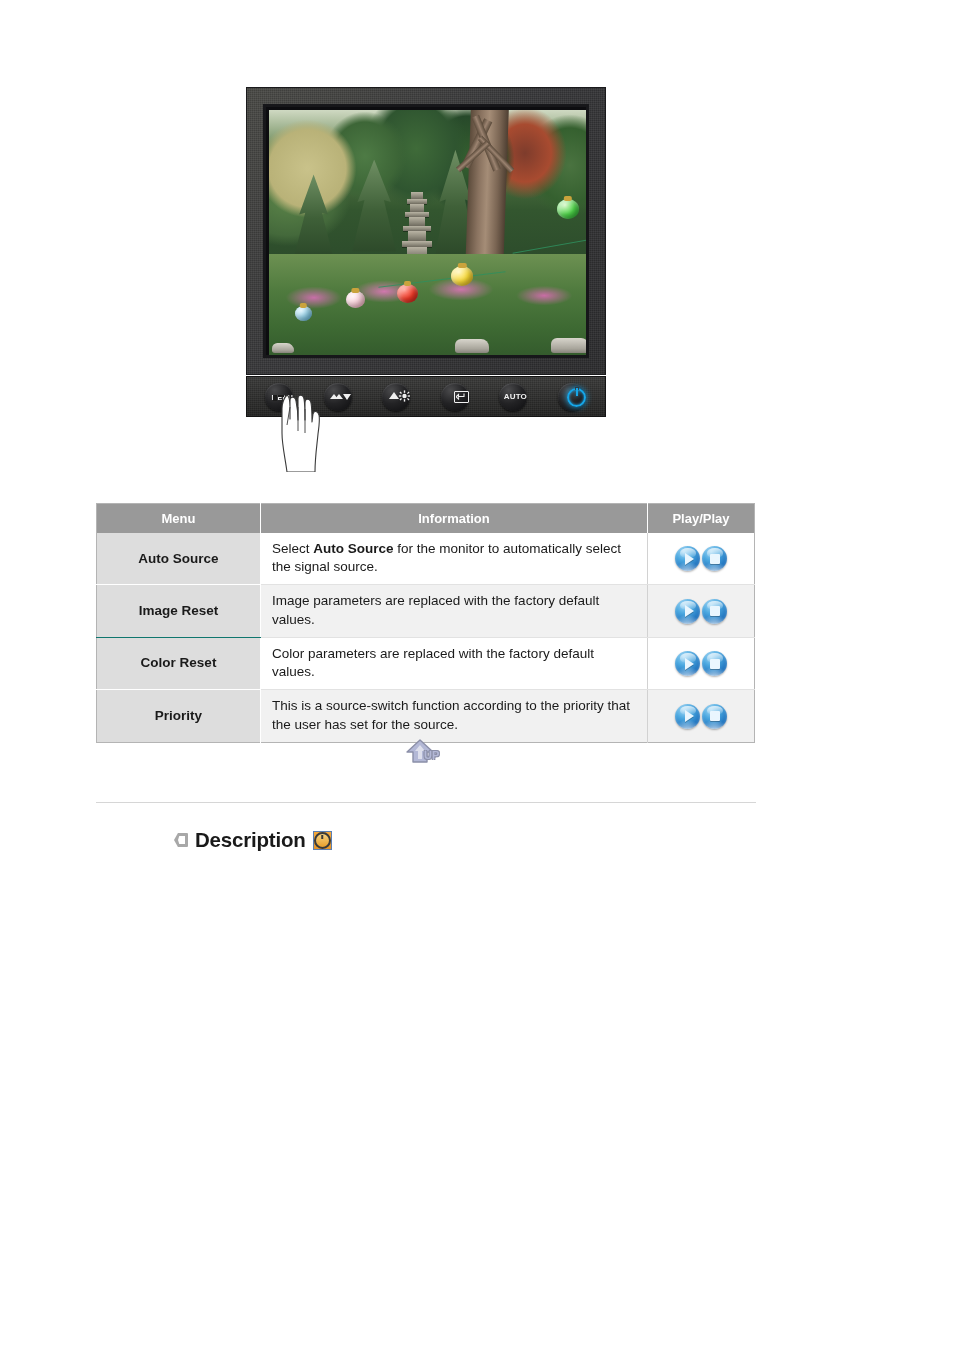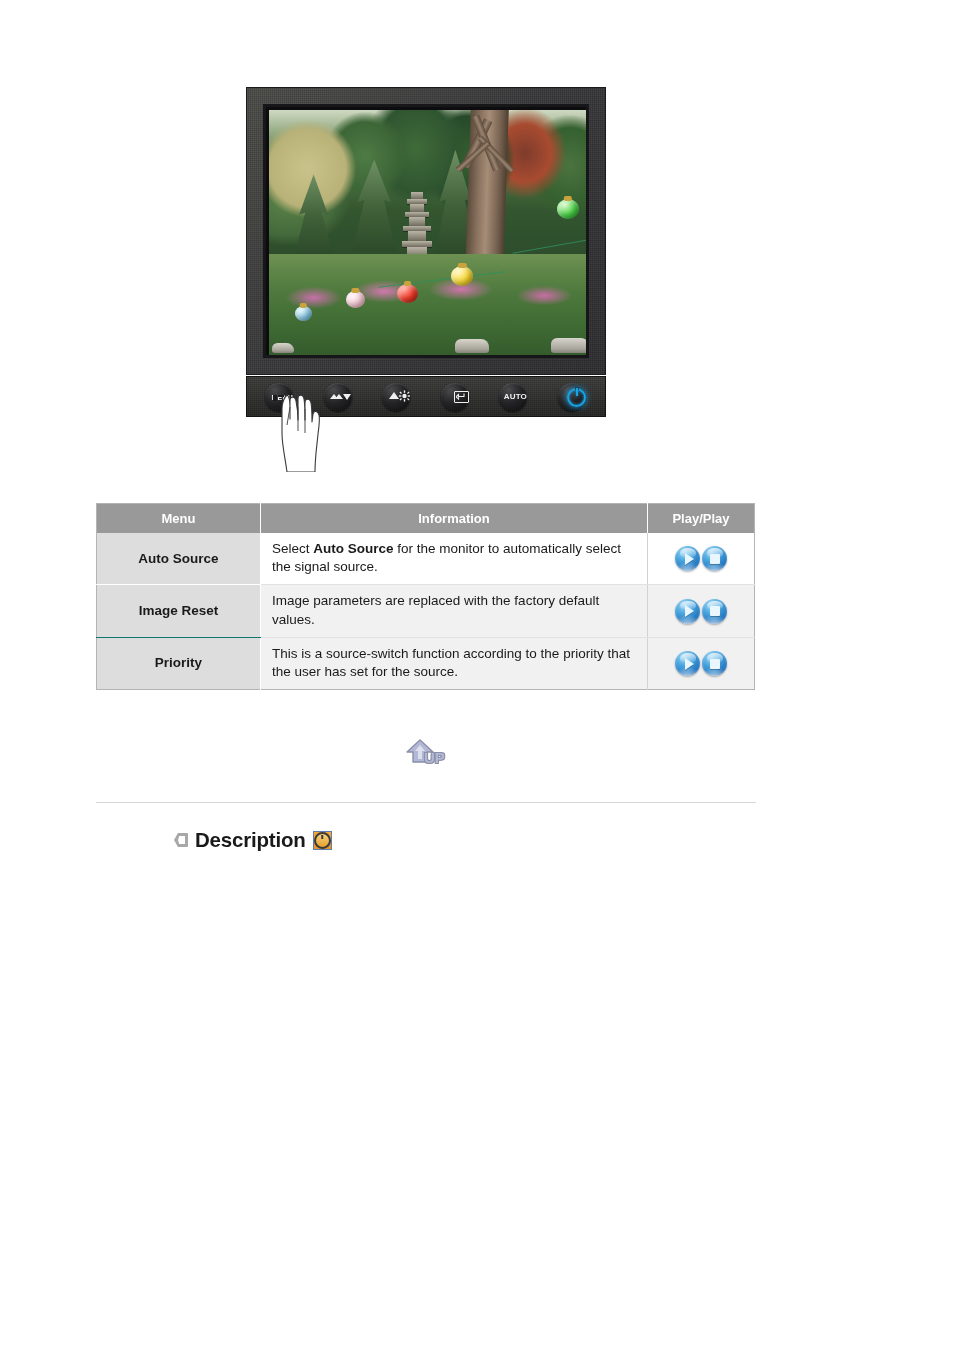--- a/index.html
+++ b/index.html
@@ -293,21 +293,21 @@
     position: absolute;
     left: 406px;
     top: 739px;
     width: 46px;
     height: 32px;
   }
   .up-label {
     position:absolute;
     left: 18px; top: 10px;
     font-family: "Liberation Sans", sans-serif;
-    font-size: 15px;
+    font-size: 11px;
     font-weight: bold;
     color: #b3b8d6;
     letter-spacing: 0px;
     text-shadow:
       -1px -1px 0 #8b8fa8, 1px -1px 0 #8b8fa8,
       -1px  1px 0 #8b8fa8, 1px  1px 0 #8b8fa8;
   }
 
   
   #section-divider {
@@ -528,20 +528,31 @@
       <td class="menu-cell">Image Reset</td>
       <td class="desc-cell"><span>Image parameters are replaced with the factory default values.</span><span class="bold-inline"></span><span></span></td>
       <td class="play-cell">
         <span class="orb"><span class="sym">
               <span class="tri"></span>
             </span></span><span class="orb"><span class="sym">
               <span class="sq"></span>
             </span></span>
       </td>
     </tr>
+    <tr class="rowA">
+      <td class="menu-cell">Color Reset</td>
+      <td class="desc-cell"><span>Color parameters are replaced with the factory default values.</span><span class="bold-inline"></span><span></span></td>
+      <td class="play-cell">
+        <span class="orb"><span class="sym">
+              <span class="tri"></span>
+            </span></span><span class="orb"><span class="sym">
+              <span class="sq"></span>
+            </span></span>
+      </td>
+    </tr>
     <tr class="rowB alt last">
       <td class="menu-cell">Priority</td>
       <td class="desc-cell"><span>This is a source-switch function according to the priority that the user has set for the source.</span><span class="bold-inline"></span><span></span></td>
       <td class="play-cell">
         <span class="orb"><span class="sym">
               <span class="tri"></span>
             </span></span><span class="orb"><span class="sym">
               <span class="sq"></span>
             </span></span>
       </td>

